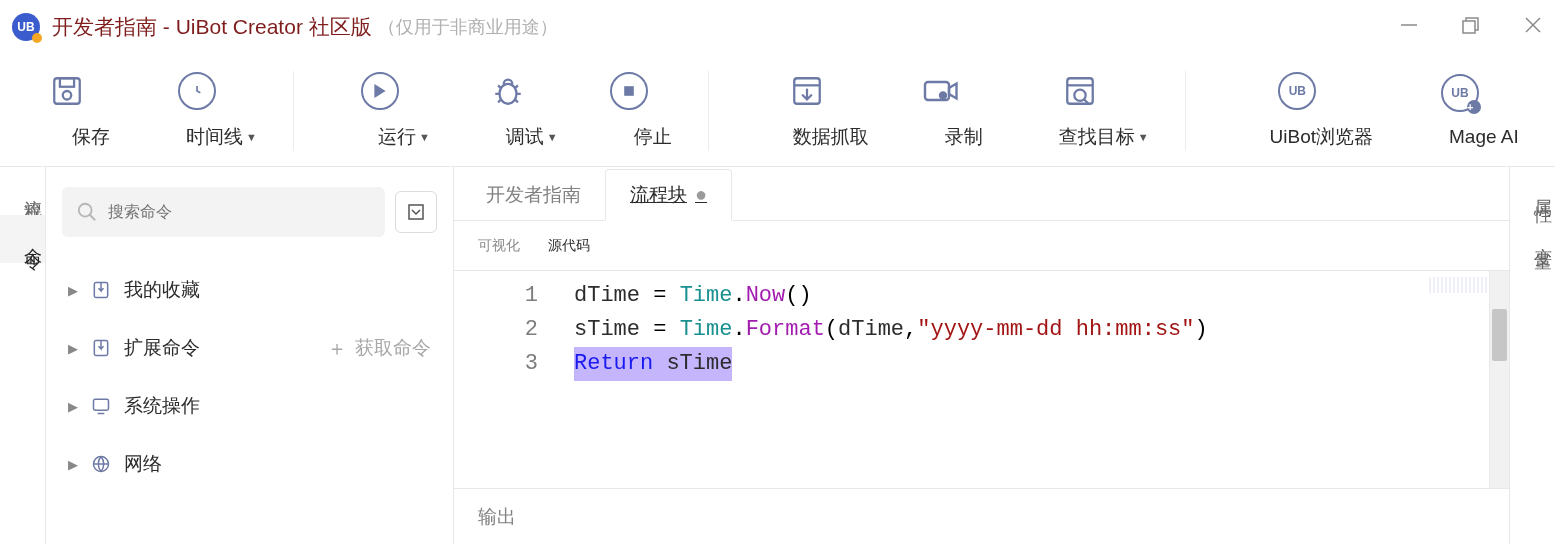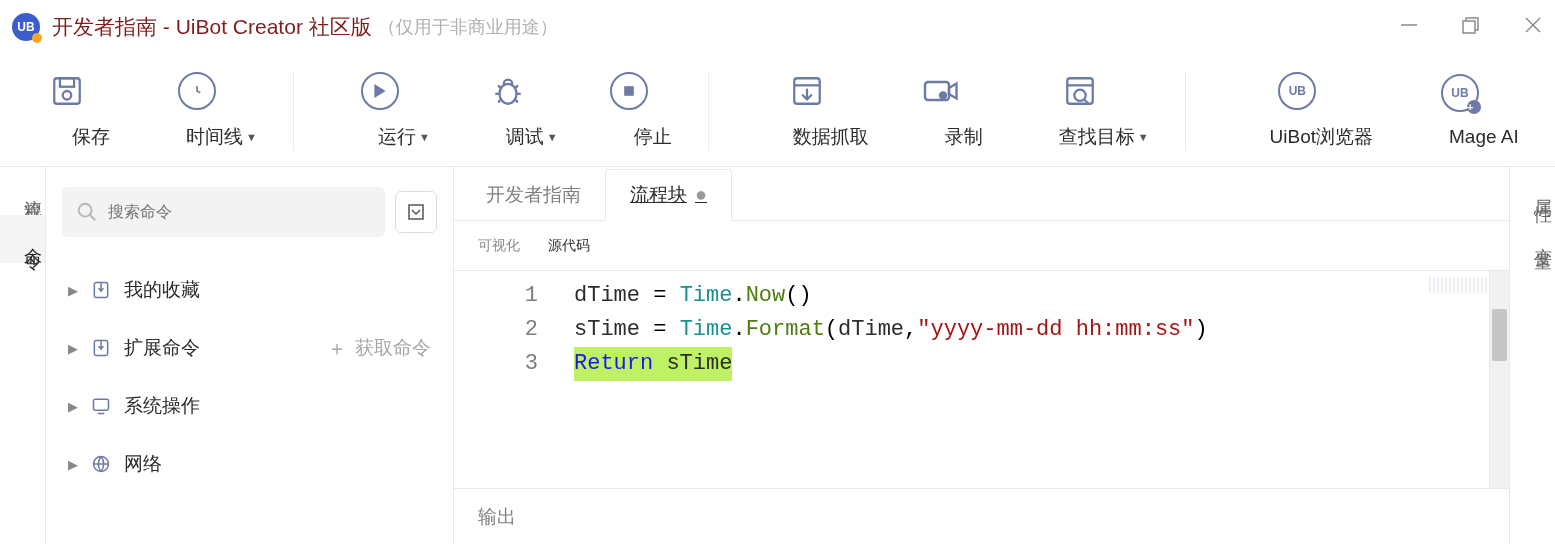--- a/index.html
+++ b/index.html
@@ -49,24 +49,24 @@
 .etab .dirty { color: #9a9a9a; margin-left: 8px; font-size: 20px; }
 .viewtabs { height: 50px; display: flex; align-items: center; padding: 0 24px; gap: 28px; border-bottom: 1px solid #e8e8e8; }
 .vtab { font-size: 14px; color: #8a8a8a; cursor: pointer; }
 .vtab.active { color: #2c2c2c; }
 
 .code-wrap { flex: 1; display: flex; position: relative; }
 .code { flex: 1; padding: 8px 0; font-family: Consolas, "Courier New", monospace; font-size: 22px; line-height: 34px; }
 .line { display: flex; }
 .gutter { width: 120px; text-align: right; padding-right: 36px; color: #7d7d7d; user-select: none; }
 .src { white-space: pre; }
-.src.current { background: #bef264; }
+.src.current { background: #c4b5fd; }
 .kw { color: #1a1af0; }
 .cls { color: #1a8f8f; }
-.fn { color: #4d7c0f; }
+.fn { color: #a21caf; }
 .str { color: #a31515; }
 .op { color: #000; }
 .scroll-stub { width: 20px; background: #f1f1f1; border-left: 1px solid #e8e8e8; position: relative; }
 .scroll-thumb { position: absolute; top: 38px; left: 2px; right: 2px; height: 52px; background: #c6c6c6; border-radius: 2px; }
 .minimap-hint { position:absolute; top:6px; right:20px; width:60px; height:16px; background: repeating-linear-gradient(90deg,#d6d6ef,#d6d6ef 2px,transparent 2px,transparent 4px); opacity:.4; }
 
 .output-bar { height: 56px; border-top: 1px solid #e8e8e8; display: flex; align-items: center; padding: 0 24px; font-size: 19px; color: #818181; }
 
 .right-tabs { width: 46px; border-left: 1px solid #e8e8e8; display: flex; flex-direction: column; }
 </style>

